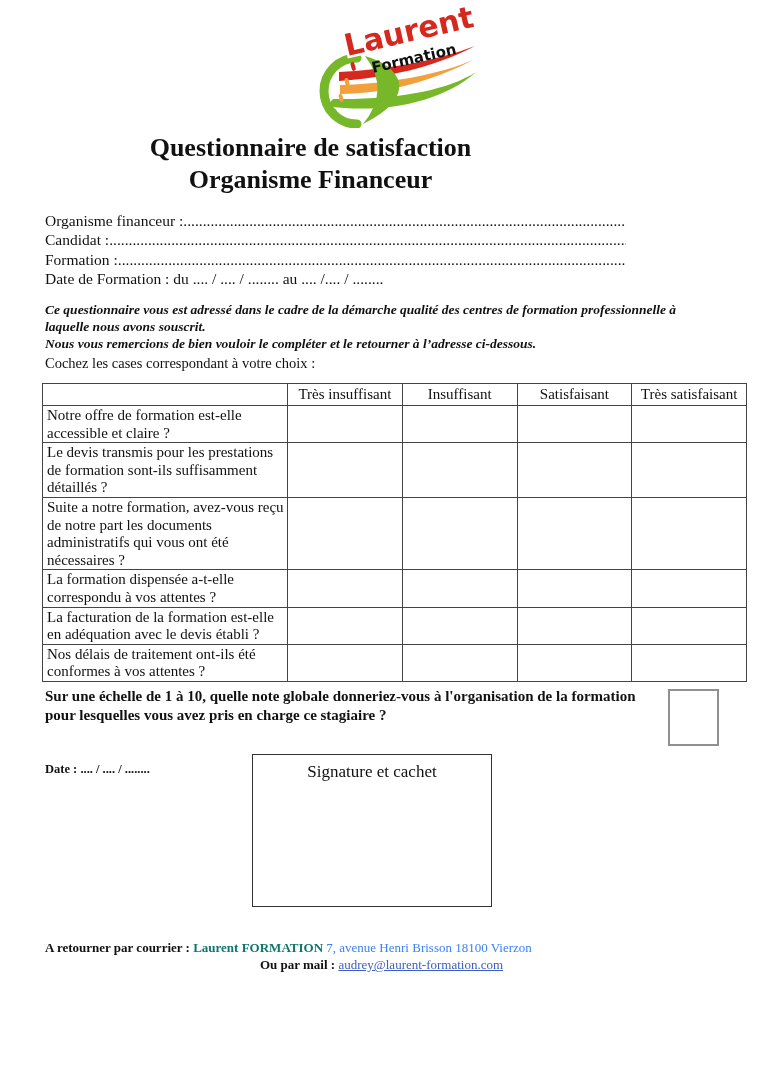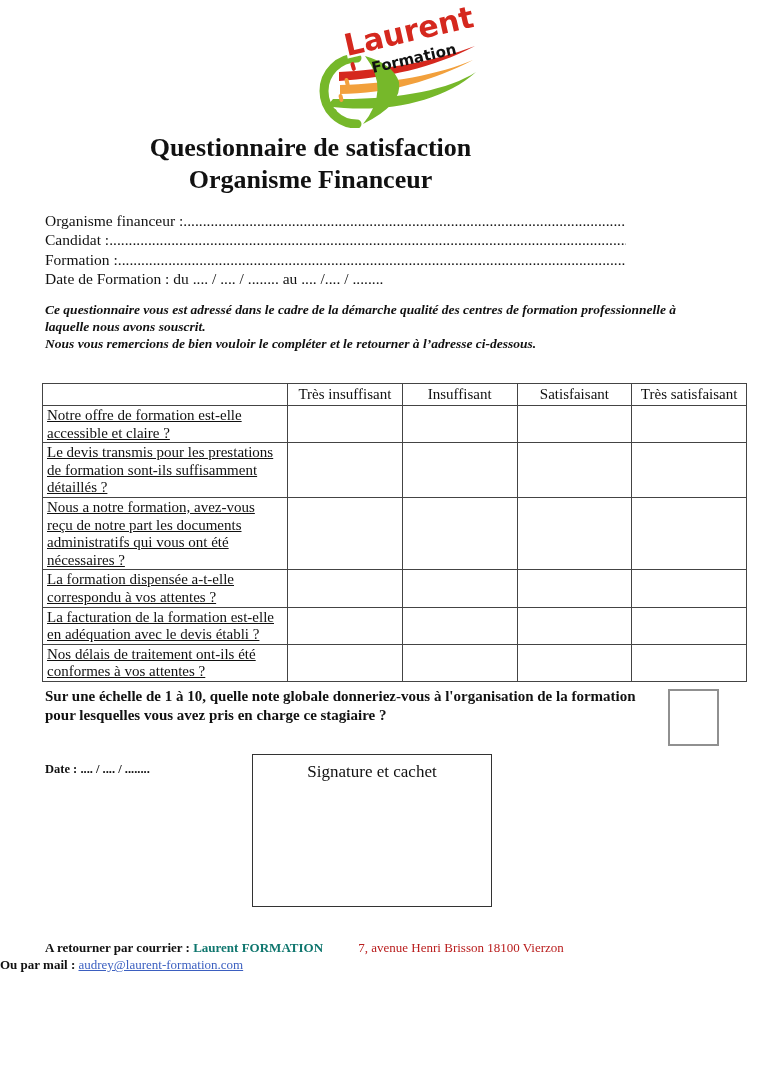--- a/index.html
+++ b/index.html
@@ -39,43 +39,43 @@
     border-collapse:collapse;table-layout:fixed;
     font-size:15px;line-height:17.6px;
   }
   table.survey col.qcol{width:245px;}
   table.survey col.rcol{width:114.75px;}
   table.survey th, table.survey td{
     border:1px solid #444;padding:0;
     font-weight:normal;vertical-align:top;
   }
   table.survey th{height:21px;text-align:center;vertical-align:middle;}
-  table.survey td.q{padding:1px 3px 0 4px;text-decoration:underline;}
+  table.survey td.q{padding:1px 3px 0 4px;}
   
   .rating-q{
     position:absolute;left:45px;top:687px;width:618px;
     font-weight:bold;font-size:15px;line-height:18.5px;
   }
   .rating-box{
     position:absolute;left:668px;top:689px;width:47px;height:53px;
     border:2px solid #909090;background:#fff;
   }
   
   .date-bottom{position:absolute;left:45px;top:762px;font-weight:bold;font-size:12.5px;}
   .sig-box{
     position:absolute;left:252px;top:754px;width:238px;height:151px;
     border:1px solid #333;
   }
   .sig-box .sig-lbl{display:block;text-align:center;font-size:17px;padding-top:7px;}
   
   .footer-l1{position:absolute;left:45px;top:940px;font-size:13px;white-space:nowrap;}
-  .footer-l2{position:absolute;left:0;top:957px;width:763px;font-size:13px;}
+  .footer-l2{position:absolute;left:0;top:957px;width:763px;text-align:center;font-size:13px;}
   .b{font-weight:bold;}
   .brand-blue{font-weight:bold;color:#0f766e;}
-  .addr-blue{color:#b91c1c;padding-left:32px;}
+  .addr-blue{color:#3b82f6;}
   .mail-link{color:#3B5FC0;text-decoration:underline;}
 </style>
 </head>
 <body>
 
 <div class="page">
 
   <div class="logo">
     <svg viewBox="0 0 195 122" width="195" height="122">
 
@@ -114,20 +114,21 @@
       <span class="dots">.........................................................................................................................................................................................</span>
     </div>
     <div class="dateline">Date de Formation : du .... / .... / ........  au  .... /.... / ........</div>
   </div>
 
   <div class="intro">
     <p>Ce questionnaire vous est adressé dans le cadre de la démarche qualité des centres de formation professionnelle à laquelle nous avons souscrit.</p>
     <p>Nous vous remercions de bien vouloir le compléter et le retourner à l’adresse ci-dessous.</p>
   </div>
 
+  <div class="instruction">Cochez les cases correspondant à votre choix :</div>
 
   <table class="survey">
     <colgroup>
       <col class="qcol">
         <col class="rcol">
         <col class="rcol">
         <col class="rcol">
         <col class="rcol">
     </colgroup>
     <tbody>
@@ -146,21 +147,21 @@
       <td></td>
     </tr>
     <tr style="height:53px;">
       <td class="q">Le devis transmis pour les prestations de formation sont-ils suffisamment détaillés ?</td>
       <td></td>
       <td></td>
       <td></td>
       <td></td>
     </tr>
     <tr style="height:71px;">
-      <td class="q">Nous a notre formation, avez-vous reçu de notre part les documents administratifs qui vous ont été nécessaires ?</td>
+      <td class="q">Suite a notre formation, avez-vous reçu de notre part les documents administratifs qui vous ont été nécessaires ?</td>
       <td></td>
       <td></td>
       <td></td>
       <td></td>
     </tr>
     <tr style="height:35px;">
       <td class="q">La formation dispensée a-t-elle correspondu à vos attentes ?</td>
       <td></td>
       <td></td>
       <td></td>

